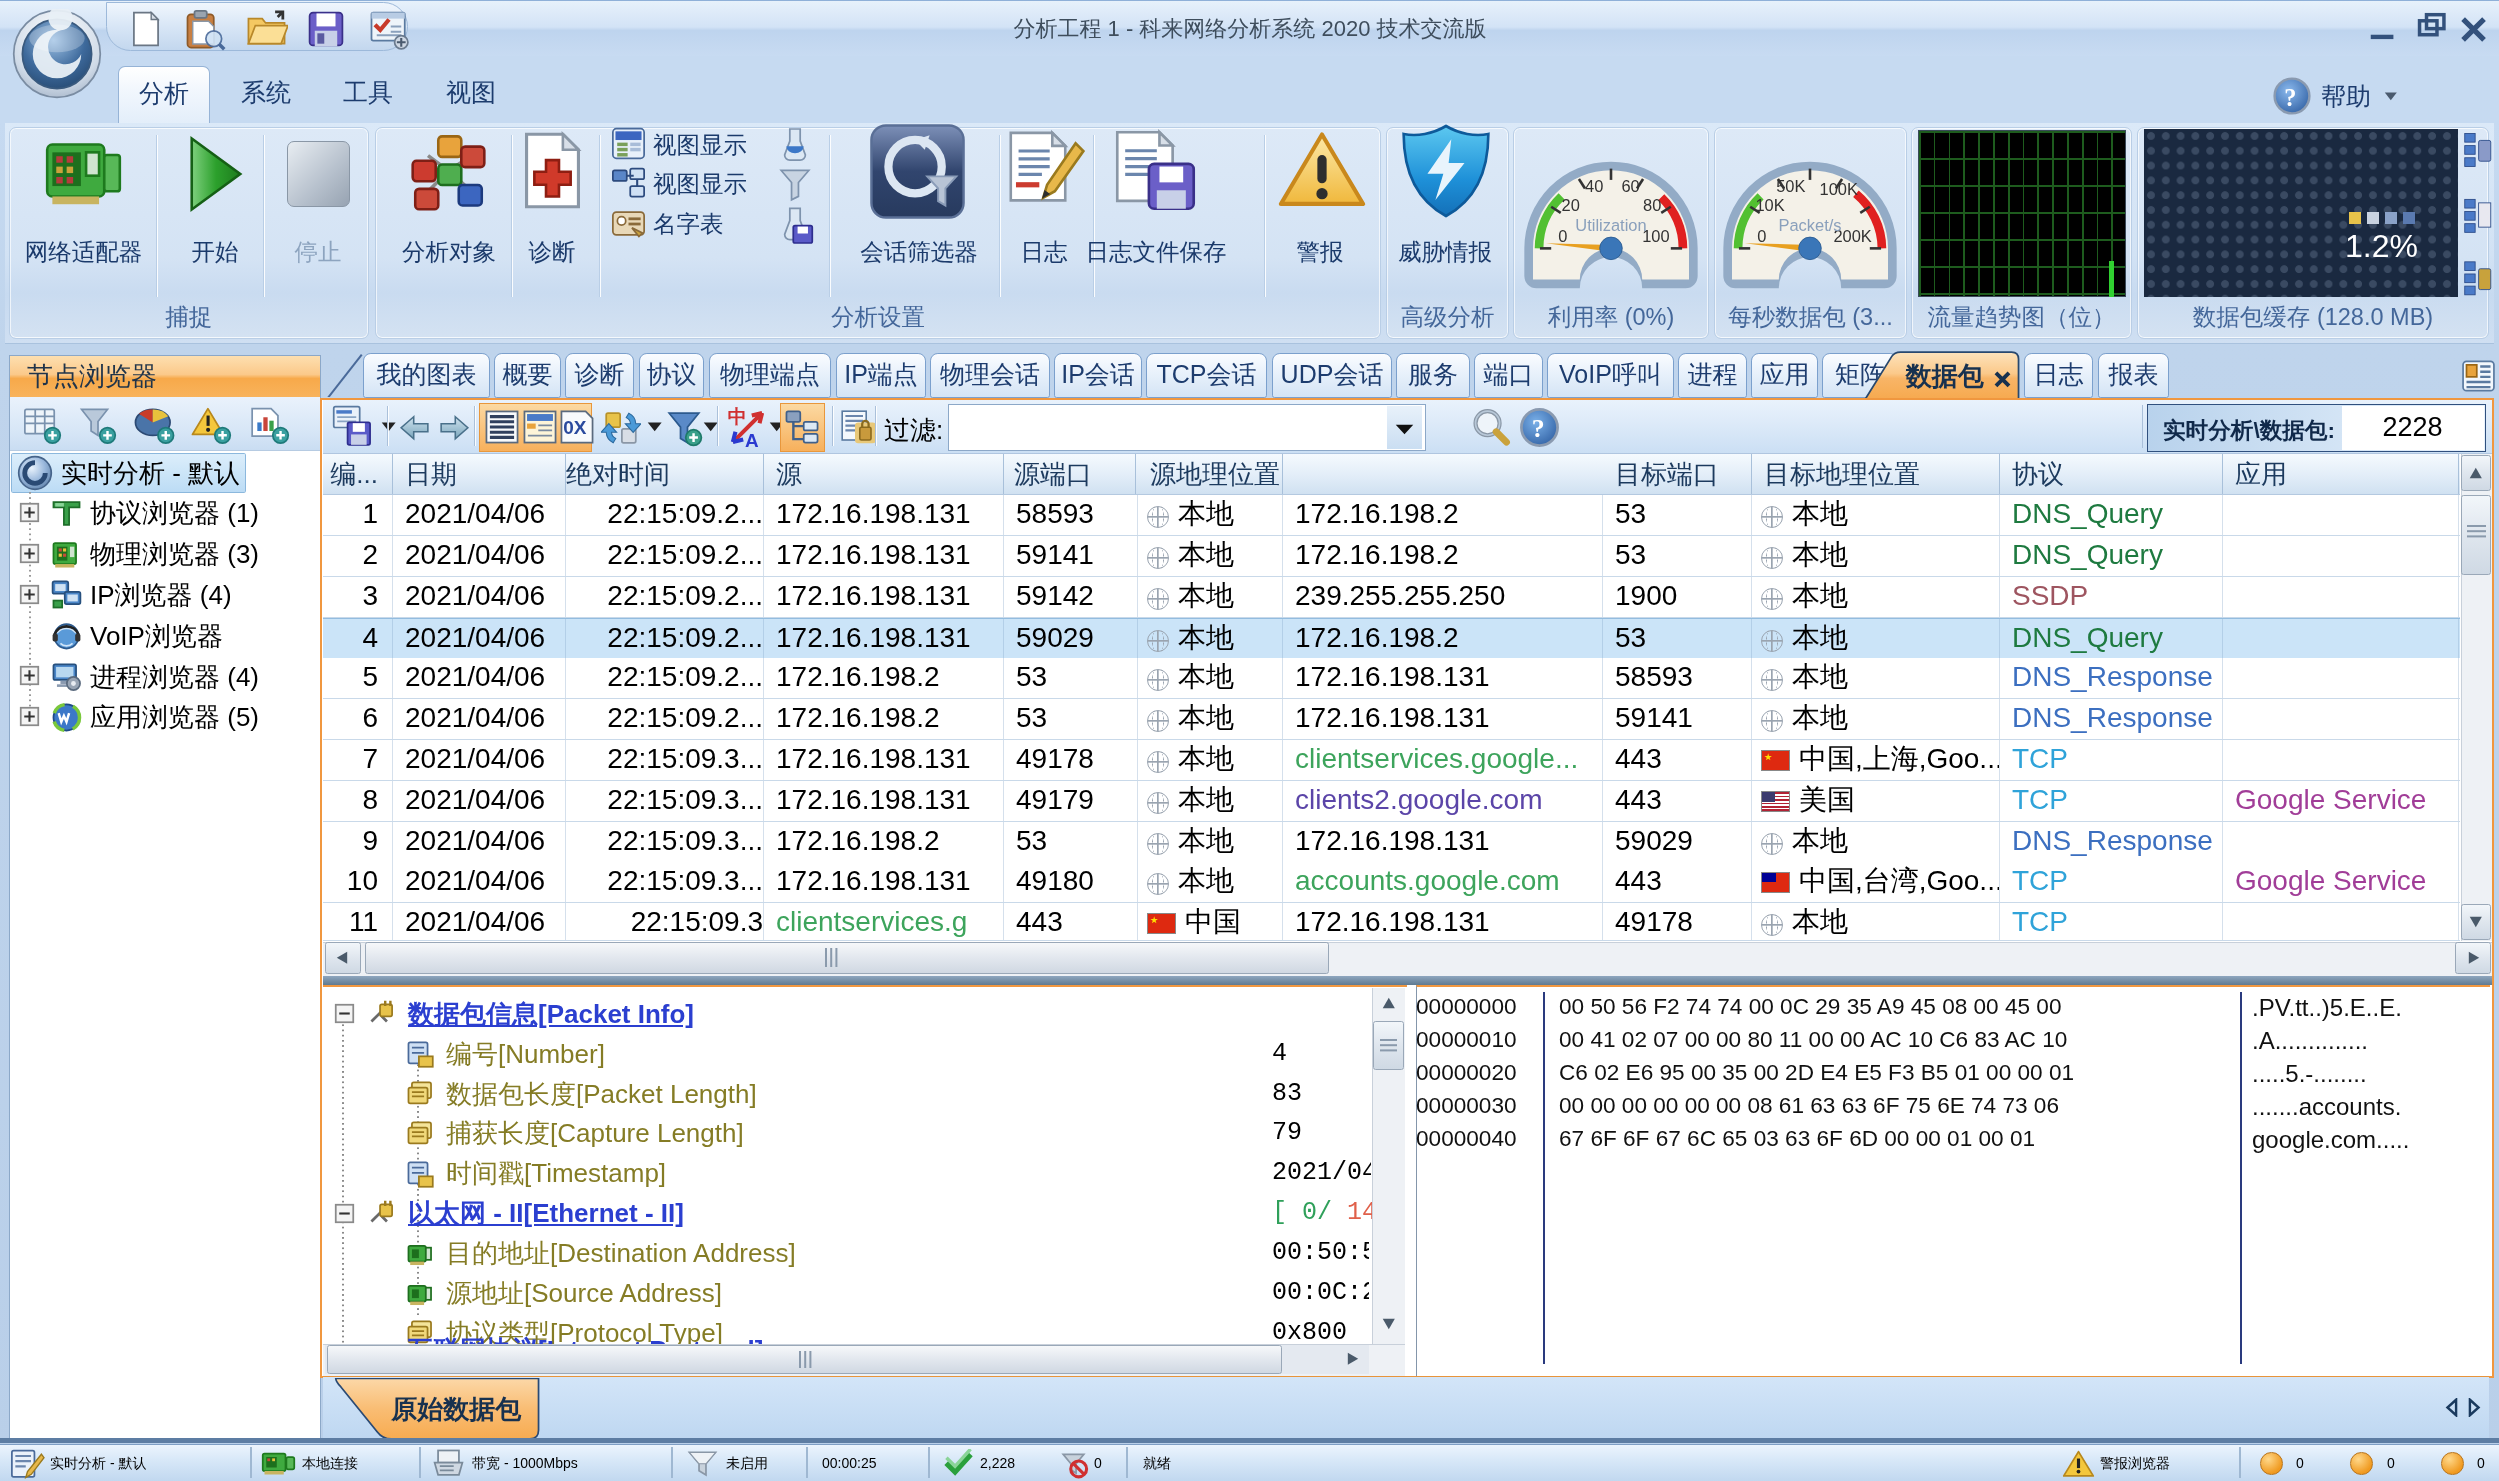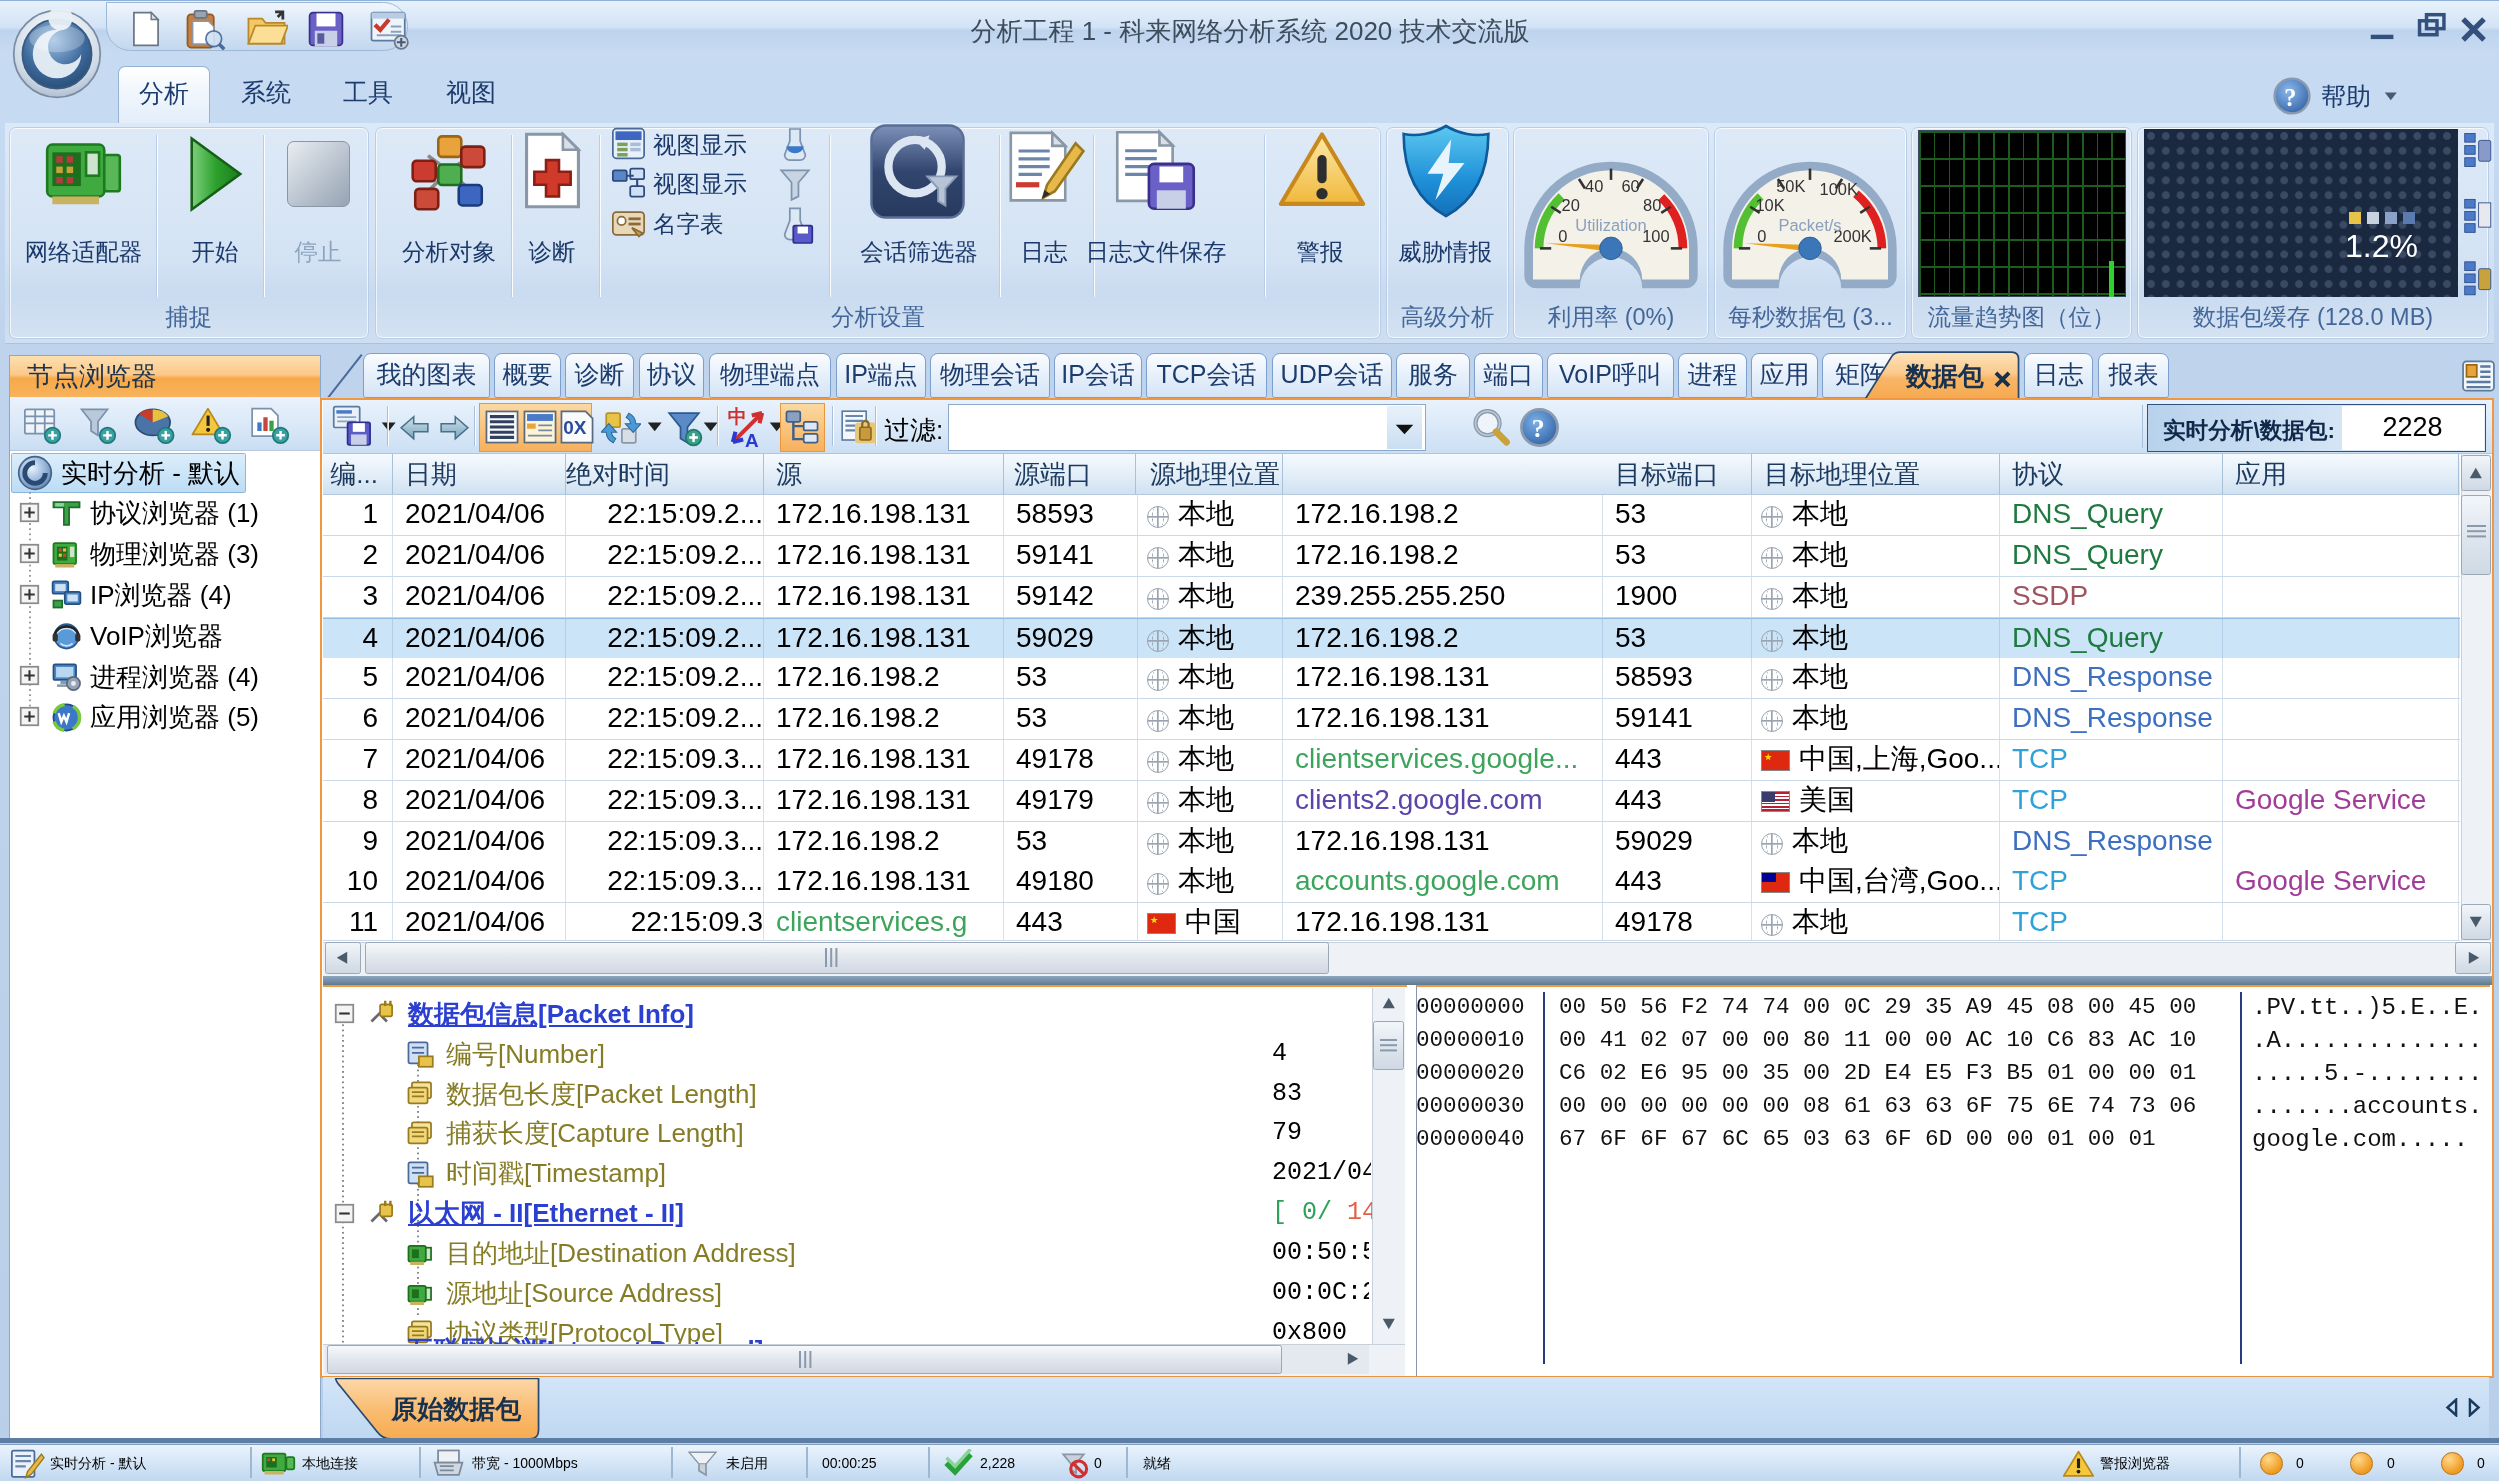--- a/index.html
+++ b/index.html
@@ -6,21 +6,21 @@
 *{margin:0;padding:0;box-sizing:border-box}
 html,body{width:2500px;height:1482px;overflow:hidden}
 body{font-family:"Liberation Sans",sans-serif;position:relative;background:#b7cde9}
 .abs{position:absolute}
 
 #frame{position:absolute;left:0;top:0;width:2500px;height:1482px;
 background:linear-gradient(180deg,#dcE9f8 0,#c6daf1 52px,#c6daf1 122px,#bfd4ec 347px,#b9cfe9 1477px);}
 #titlebar{position:absolute;left:0;top:0;width:2500px;height:56px;
 background:linear-gradient(180deg,#e7f1fb 0,#d3e3f6 26px,#bed4ee 29.5px,#c8dbf2 56px);
 border-top:0.9px solid #8fb0d8}
-#title{position:absolute;left:0;top:14px;width:2500px;text-align:center;font-size:26px;color:#3e4d5c}
+#title{position:absolute;left:0;top:14px;width:2500px;text-align:center;font-size:22px;color:#3e4d5c}
 
 .rtab{position:absolute;top:66px;height:57px;font-size:25px;color:#1d3c6e;text-align:center;line-height:52px}
 #rtab-active{background:linear-gradient(180deg,#ffffff 0,#f2f7fd 40%,#e3eefa 100%);border:0.9px solid #96b3d6;border-bottom:none;border-radius:7px 7px 0 0}
 
 #ribbon{position:absolute;left:5.2px;top:123px;width:2489px;height:221px;
 background:linear-gradient(180deg,#dbe9f8 0,#d2e2f4 60%,#c7daf0 78%,#cfdff2 100%);
 border-bottom:0.9px solid #a9c2de}
 .rgroup{position:absolute;top:127px;height:212px;border:0.9px solid #b9cee6;border-radius:7px;
 background:linear-gradient(180deg,#dde9f7 0,#d4e3f4 130px,#c9dbf0 165px,#d4e2f2 100%);
 box-shadow:inset 0 0 0 0.9px rgba(255,255,255,.75)}
@@ -81,21 +81,21 @@
 .fcn::after{content:"";position:absolute;left:2.6px;top:2.6px;width:7.8px;height:7.8px;background:#ffde00;clip-path:polygon(50% 0,61% 35%,98% 35%,68% 57%,79% 91%,50% 70%,21% 91%,32% 57%,2% 35%,39% 35%)}
 .fus{background:repeating-linear-gradient(180deg,#b22234 0 1.7px,#fff 1.7px 3.5px);position:relative}
 .fus::after{content:"";position:absolute;left:0;top:0;width:13px;height:10.4px;background:#3c3b6e}
 .ftw{background:#de2910;position:relative}
 .ftw::after{content:"";position:absolute;left:0;top:0;width:14px;height:9.6px;background:#000095}
 
 .dt{position:absolute;font-size:26px;white-space:nowrap;height:40px;line-height:40px;color:#857c25}
 .dtlink{color:#2b3fd0;font-weight:bold;text-decoration:underline}
 .dtval{position:absolute;font-family:"Liberation Mono",monospace;font-size:25px;color:#000;height:40px;line-height:40px}
 
-.hexline{position:absolute;left:1416px;font-family:Liberation Mono, monospace;font-size:22.6px;color:#111;white-space:pre}
+.hexline{position:absolute;left:1416px;font-family:Liberation Sans, sans-serif;font-size:22.6px;color:#111;white-space:pre}
 </style>
 </head>
 <body>
 <div id="frame"></div>
 <div id="titlebar"></div>
 <div id="title">分析工程 1 - 科来网络分析系统 2020 技术交流版</div>
 
 <svg class="abs" style="left:2369px;top:12px" width="122" height="35" viewBox="0 0 140 40">
   <rect x="2" y="26" width="26" height="5" fill="#33517c"></rect>
   <rect x="58" y="10" width="20" height="16" fill="none" stroke="#33517c" stroke-width="4"></rect>

